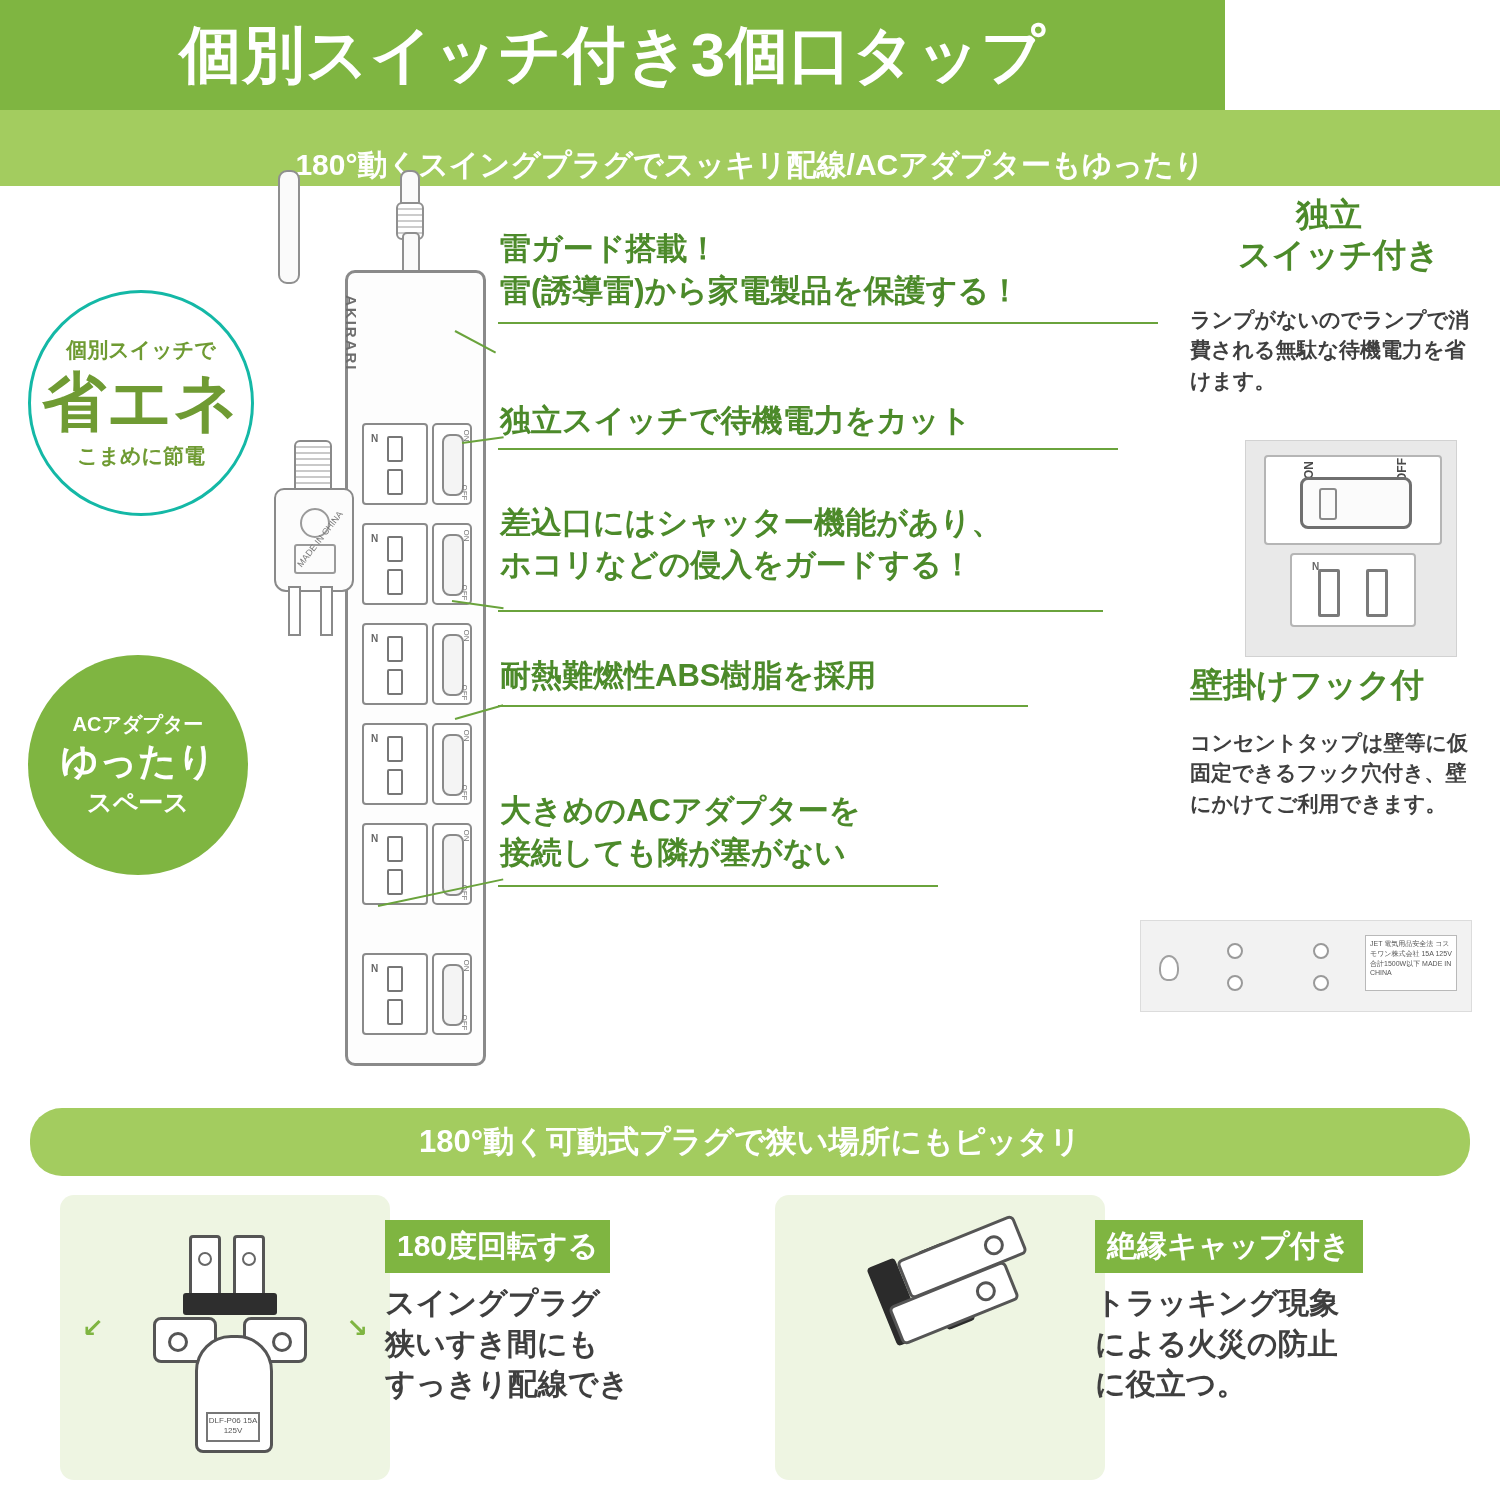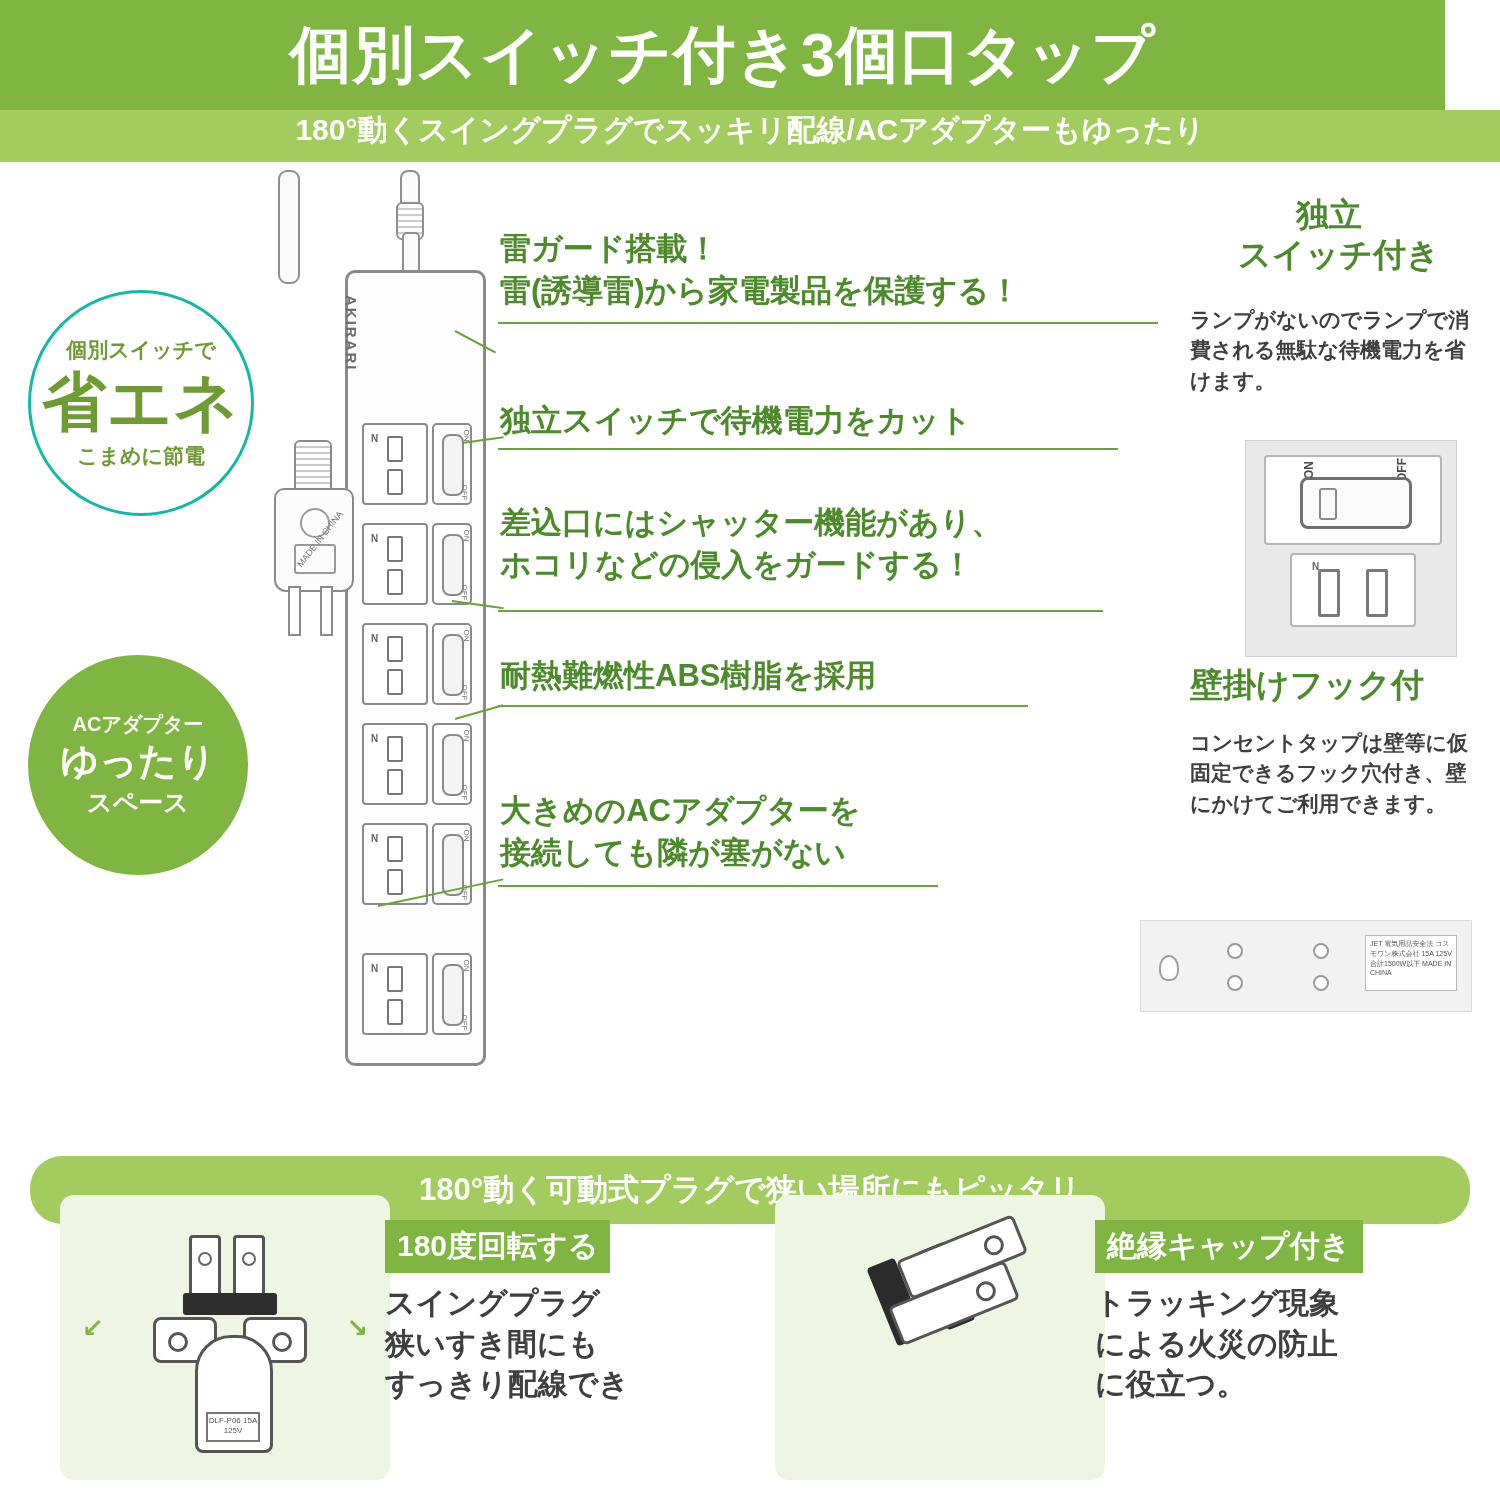--- a/index.html
+++ b/index.html
@@ -17,42 +17,42 @@
   }
   .page {
     position: absolute;
     inset: 0;
   }
 
   
   .header-main {
     position: absolute;
     top: 0; left: 0;
-    width: 1445px;
+    width: 1225px;
     height: 110px;
     background: #7fb541;
     display: flex;
     align-items: center;
     justify-content: center;
   }
   .header-main .title {
     color: #ffffff;
     font-size: 62px;
     font-weight: bold;
     letter-spacing: 1px;
     white-space: nowrap;
   }
   .header-sub {
     position: absolute;
     top: 110px; left: 0;
     width: 1500px;
-    height: 52px;
+    height: 76px;
     background: #a3cc5f;
     display: flex;
-    align-items: flex-start;
+    align-items: flex-end;
     justify-content: center;
   }
   .header-sub .subtitle {
     color: #ffffff;
     font-size: 30px;
     font-weight: bold;
     white-space: nowrap;
   }
 
   
@@ -360,21 +360,20 @@
   
   .bottom-banner {
     position: absolute;
     left: 30px; top: 1108px;
     width: 1440px; height: 68px;
     background: #a3cc5f;
     border-radius: 32px;
     display: flex;
     align-items: center;
     justify-content: center;
-    margin-top: 48px;
   }
   .bottom-banner .txt {
     color: #ffffff;
     font-size: 31px;
     font-weight: bold;
     white-space: nowrap;
   }
 
   
   .bpanel {

